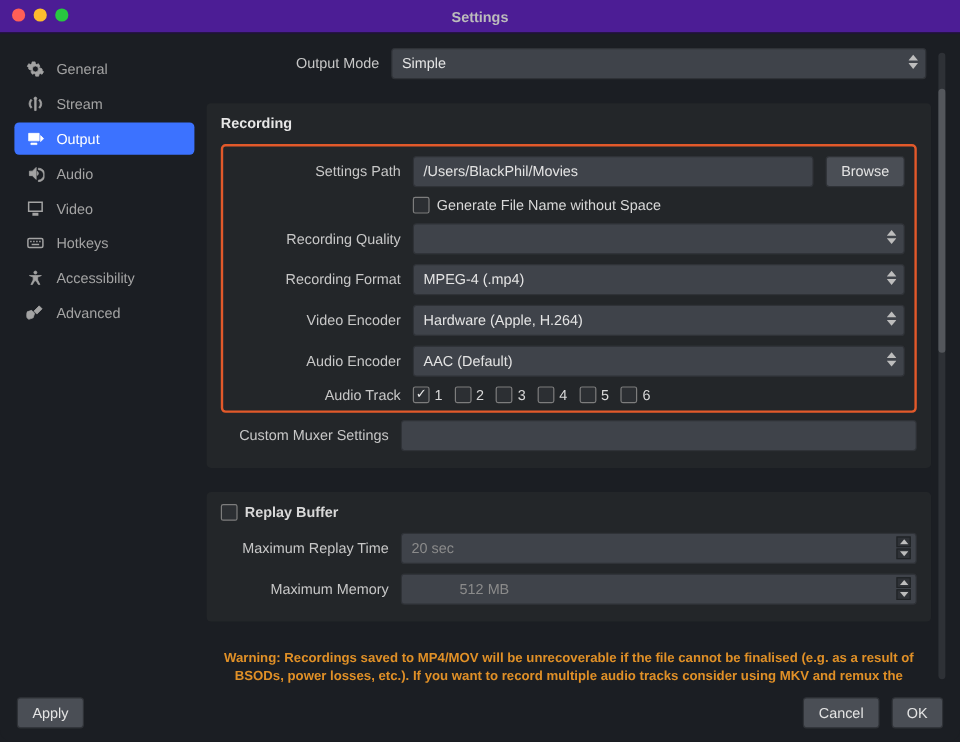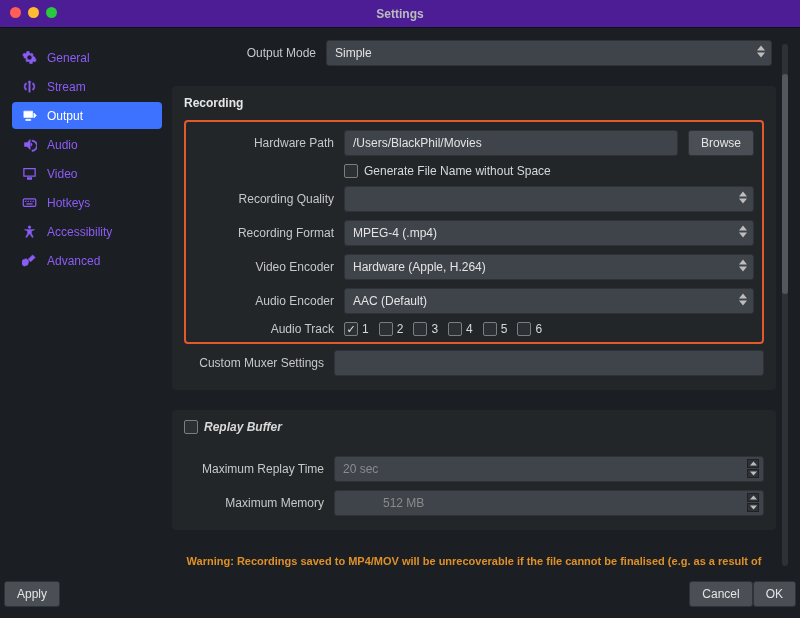--- a/index.html
+++ b/index.html
@@ -5,21 +5,21 @@
   * { box-sizing: border-box; margin: 0; padding: 0; font-family: -apple-system, "Segoe UI", Arial, sans-serif; }
   body { background:#1b1e23; color:#d8d8d8; width:800px; height:618px; overflow:hidden; font-size:12px; }
   .window { width:800px; height:618px; background:#1b1e23; border-radius:10px; display:flex; flex-direction:column; }
   .titlebar { height:28px; display:flex; align-items:center; justify-content:center; position:relative; border-bottom:1px solid #0e1012; background:#4c1d95;}
   .traffic { position:absolute; left:10px; top:7px; display:flex; gap:7px; }
   .dot { width:11px; height:11px; border-radius:50%; }
   .dot.red{background:#ff5f57;} .dot.yel{background:#febc2e;} .dot.grn{background:#28c840;}
   .title { color:#bcbcbc; font-size:12px; font-weight:600;}
   .body { flex:1; display:flex; padding:12px 12px 0 12px; gap:10px; overflow:hidden;}
   .sidebar { width:150px; display:flex; flex-direction:column; gap:2px; padding-top:4px;}
-  .sidebar-item { display:flex; align-items:center; gap:10px; padding:6px 10px; border-radius:4px; cursor:pointer; color:#8b5cf6;}
+  .sidebar-item { display:flex; align-items:center; gap:10px; padding:6px 10px; border-radius:4px; cursor:pointer; color:#a3a3a3;}
   .sidebar-item.active { background:#3c72ff; color:#fff;}
   .sb-icon { width:15px; height:15px; display:flex; align-items:center; justify-content:center; }
   .sb-icon svg{width:15px;height:15px;fill:currentColor;stroke:currentColor;}
   .main { flex:1; display:flex; flex-direction:column; gap:8px; overflow:hidden;}
   .row { display:flex; align-items:center; gap:10px; }
   .row .label { width:140px; text-align:right; color:#c7c7c7; font-size:12px;}
   .select, .textinput { flex:1; background:#3f434a; border:1px solid #2f3237; border-radius:3px; height:26px; display:flex; align-items:center; padding:0 8px; position:relative; color:#e4e4e4;}
   .select .caret { position:absolute; right:6px; top:4px; display:flex; flex-direction:column; gap:1px;}
   .caret svg{width:8px;height:6px;fill:#bdbdbd;}
   .panel { background:#232629; border-radius:4px; padding:10px 12px 14px 12px; }
@@ -29,21 +29,21 @@
   .checkbox { width:14px; height:14px; border:1px solid #7d7d7d; border-radius:2px; display:inline-flex; align-items:center; justify-content:center; background:#2c2f33;}
   .checkbox.checked::after{content:"✓"; font-size:11px; color:#e8e8e8; line-height:1;}
   .cb-row{display:flex; align-items:center; gap:6px;}
   .tracks { display:flex; gap:10px; align-items:center;}
   .track { display:flex; align-items:center; gap:4px;}
   .highlight-box { border:2px solid #e2592a; border-radius:4px; padding:8px 8px 6px 8px; margin:0 0 6px 0;}
   .warning { color:#e09027; font-size:11px; line-height:1.35; font-weight:700; padding:4px 4px 0 4px;text-align:center;}
   .spinner { position:absolute; right:4px; top:2px; display:flex; flex-direction:column; gap:1px;}
   .spinner div{width:12px;height:9px;background:#2f3237;border:1px solid #1f2225;display:flex;align-items:center;justify-content:center;}
   .spinner svg{width:7px;height:5px;fill:#bdbdbd;}
-  .footer { height:48px; display:flex; align-items:center; padding:0 4px; }
+  .footer { height:48px; display:flex; align-items:center; padding:0 14px; gap:10px;}
   .footer .spacer{flex:1;}
   .scrollbar { width:6px; background:#2e3136; border-radius:3px; align-self:stretch; margin:4px 0 4px 2px; position:relative;}
   .scrollbar .thumb{position:absolute; left:0; width:6px; top:30px; height:220px; background:#54575c; border-radius:3px;}
   .main-scroll{flex:1; display:flex; gap:4px; overflow:hidden;}
   .main-content{flex:1; overflow:hidden; display:flex; flex-direction:column; gap:20px;}
   .dim{color:#8b8b8b;}
 </style>
 </head>
 <body>
 
@@ -144,21 +144,21 @@
                   </svg>
             </span>
           </div>
         </div>
 
         <div class="panel">
           <h3>Recording</h3>
 
           <div class="highlight-box">
             <div class="row">
-              <div class="label">Hardware Path</div>
+              <div class="label">Settings Path</div>
               <div class="textinput">
                 <span>/Users/BlackPhil/Movies</span>
               </div>
               <div class="btn">
                 <span>Browse</span>
               </div>
             </div>
             <div class="row">
               <div class="label"></div>
               <div class="cb-row">
@@ -254,21 +254,21 @@
 
           <div class="row" style="margin-bottom:0;">
             <div class="label">Custom Muxer Settings</div>
             <div class="textinput">
               <span></span>
             </div>
           </div>
         </div>
 
         <div class="panel">
-          <div class="cb-row" style="margin-bottom:22px;font-style:italic;">
+          <div class="cb-row" style="margin-bottom:10px;">
             <span class="checkbox"></span>
             <span style="font-weight:700;">Replay Buffer</span>
           </div>
           <div class="row">
             <div class="label dim">Maximum Replay Time</div>
             <div class="textinput" style="color:#8b8b8b;">
               <span>20 sec</span>
               <div class="spinner">
                 <div>
                       <svg viewBox="0 0 10 6">

